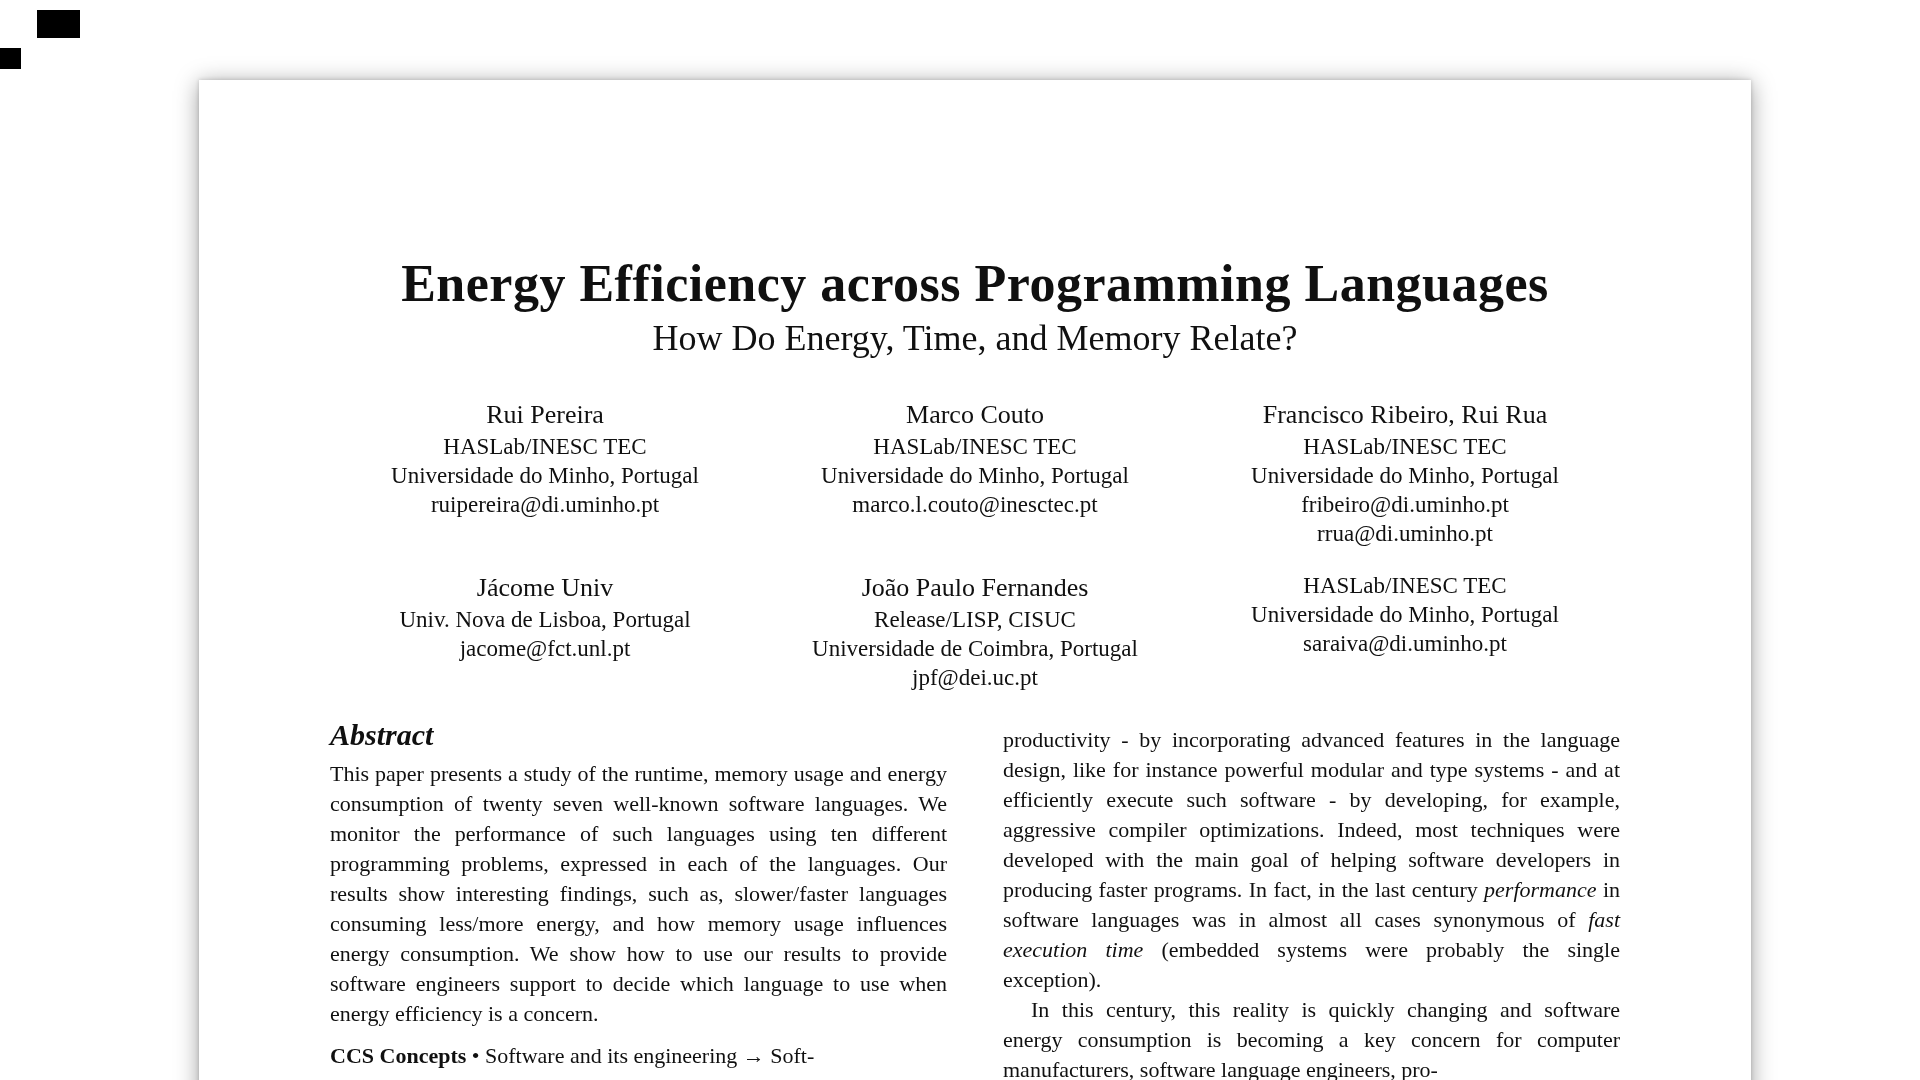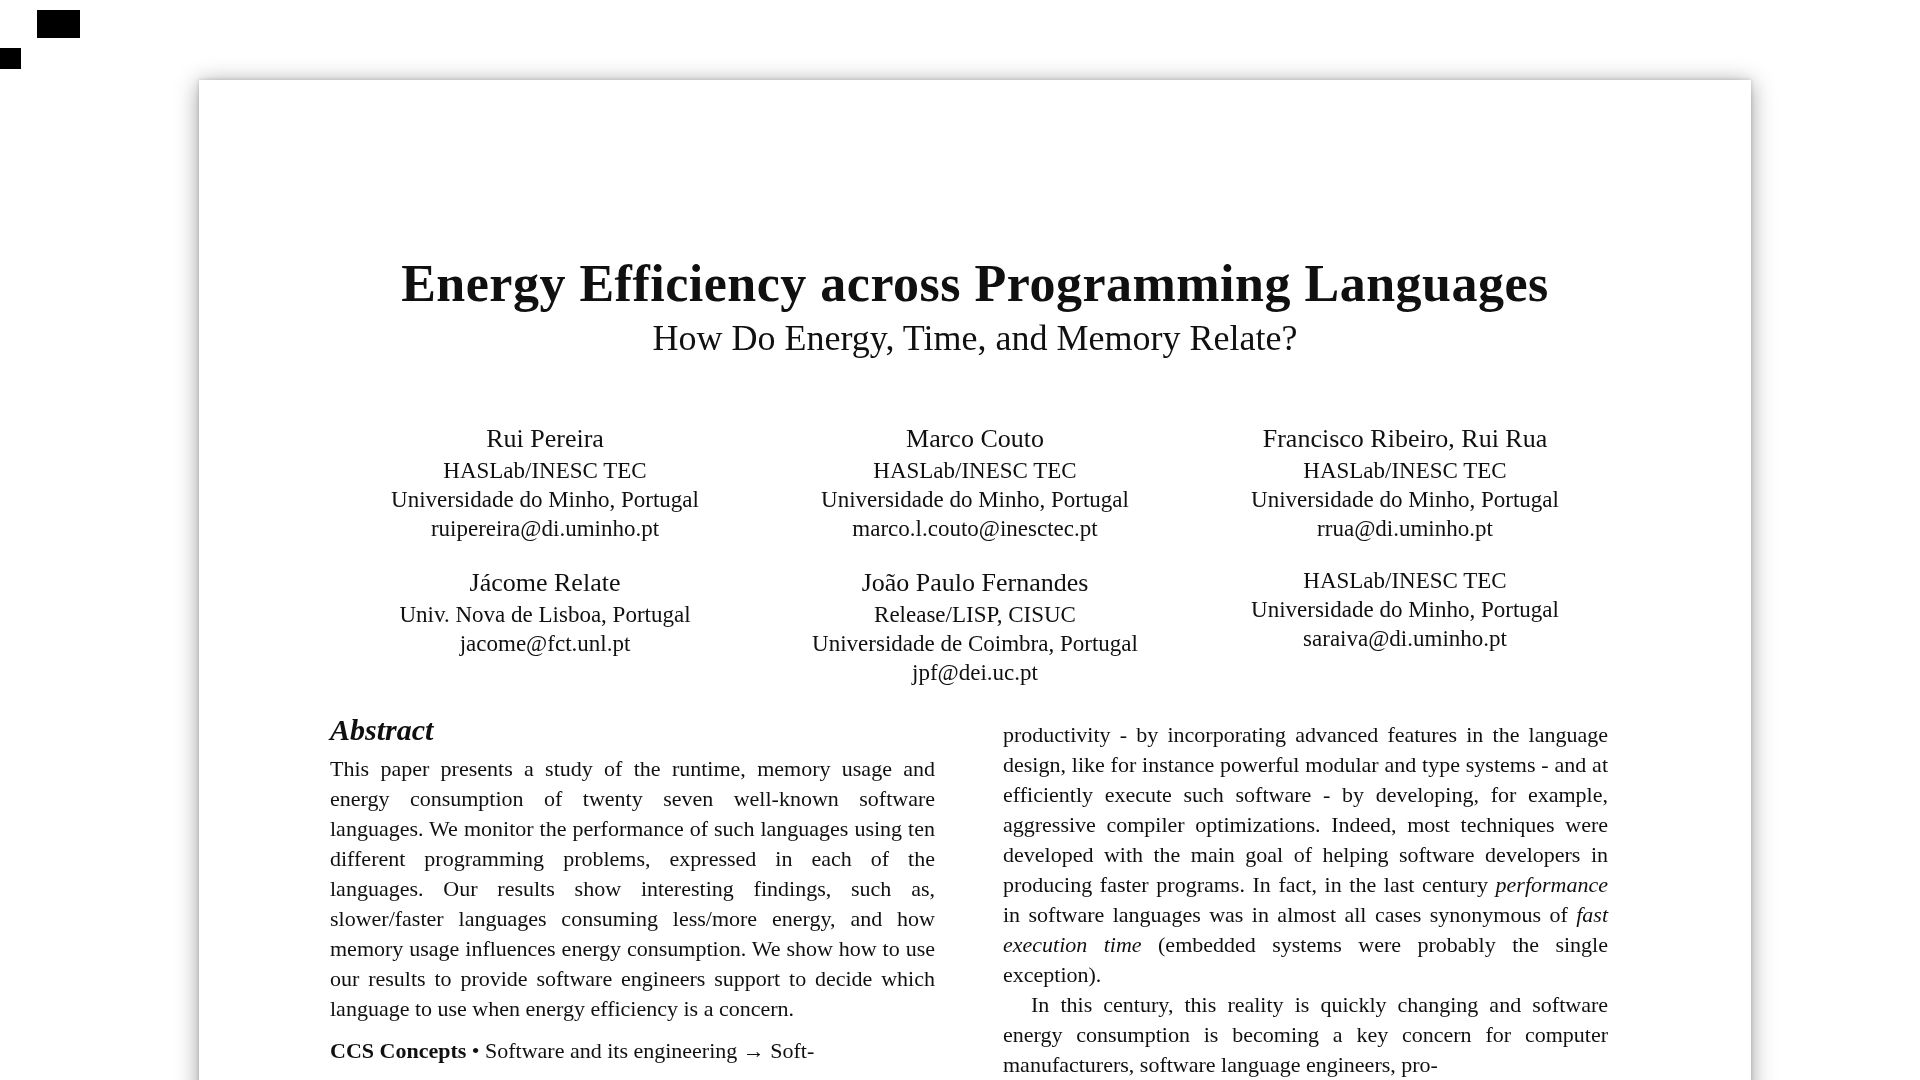--- a/index.html
+++ b/index.html
@@ -54,21 +54,21 @@
     font-size: 36px;
     line-height: 40px;
     font-weight: 400;
   }
 
   .authors {
     display: grid;
     grid-template-columns: repeat(3, 1fr);
     row-gap: 23px;
     width: 1290px;
-    margin: 64px auto 0 auto;
+    margin: 40px auto 0 auto;
   }
   .author { text-align: center; }
   .a-name {
     font-size: 26px;
     line-height: 34px;
   }
   .a-line {
     font-size: 23px;
     line-height: 29px;
   }
@@ -83,21 +83,21 @@
   .col-right { padding-top: 8px; }
 
   .abstract-heading {
     margin: 0;
     font-size: 30px;
     line-height: 36px;
     font-weight: 700;
     font-style: italic;
   }
   .body-text {
-    margin: 6px 12px 0 0;
+    margin: 6px 0 0 0;
     font-size: 22px;
     line-height: 30px;
     text-align: justify;
   }
   .ccs-line {
     margin: 12px 0 0 0;
     font-size: 22px;
     line-height: 30px;
   }
   .ccs-label {
@@ -133,25 +133,26 @@
         <div class="a-name">Marco Couto</div>
         <div class="a-line">HASLab/INESC TEC</div>
         <div class="a-line">Universidade do Minho, Portugal</div>
         <div class="a-line">marco.l.couto@inesctec.pt</div>
       </div>
 
       <div class="author">
         <div class="a-name">Francisco Ribeiro, Rui Rua</div>
         <div class="a-line">HASLab/INESC TEC</div>
         <div class="a-line">Universidade do Minho, Portugal</div>
+        <div class="a-line">fribeiro@di.uminho.pt</div>
         <div class="a-line">rrua@di.uminho.pt</div>
       </div>
 
       <div class="author">
-        <div class="a-name">Jácome Relate</div>
+        <div class="a-name">Jácome Univ</div>
         <div class="a-line">Univ. Nova de Lisboa, Portugal</div>
         <div class="a-line">jacome@fct.unl.pt</div>
       </div>
 
       <div class="author">
         <div class="a-name">João Paulo Fernandes</div>
         <div class="a-line">Release/LISP, CISUC</div>
         <div class="a-line">Universidade de Coimbra, Portugal</div>
         <div class="a-line">jpf@dei.uc.pt</div>
       </div>

